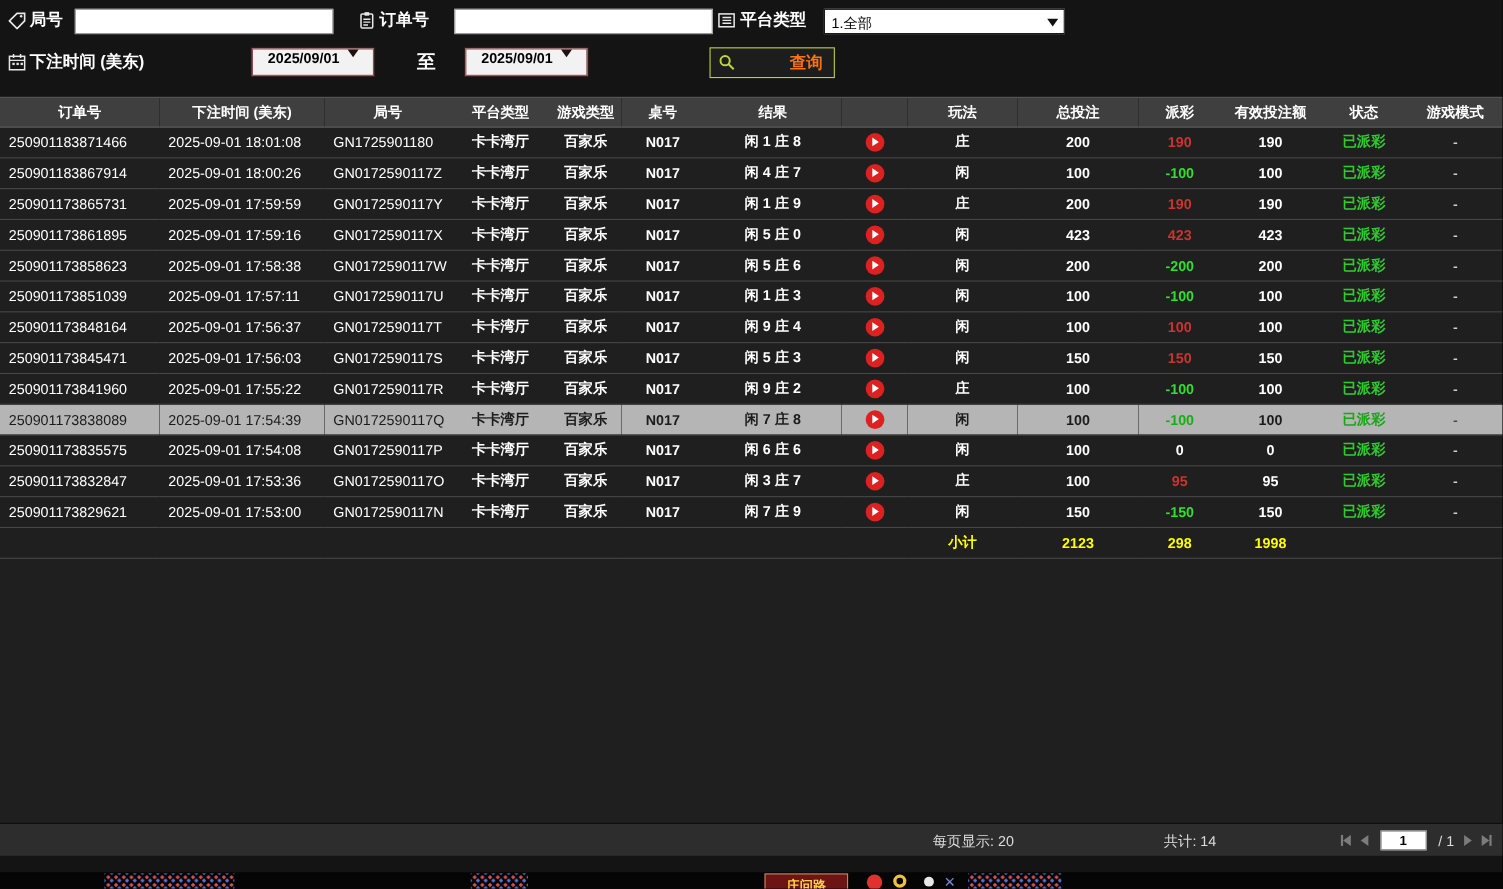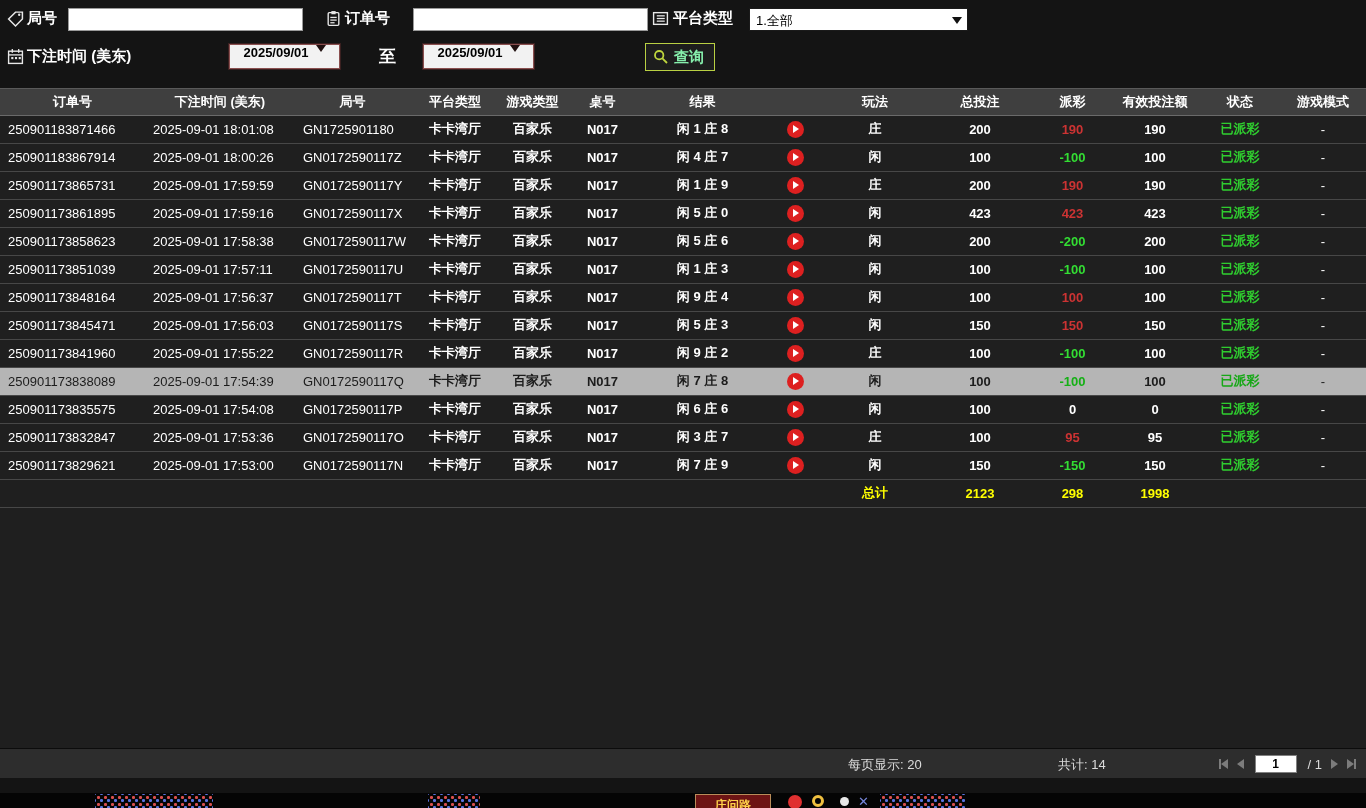--- a/index.html
+++ b/index.html
@@ -16,21 +16,21 @@
   .selectbox { position:absolute; height:23px; background:#fff; border:1px solid #1a1a1a; cursor:pointer; }
   .selectbox .sel-text { position:absolute; left:6px; top:3px; font-size:13px; color:#000; }
   .selectbox .sel-arrow { position:absolute; right:5px; top:8px; width:0; height:0;
       border-left:5px solid transparent; border-right:5px solid transparent; border-top:7px solid #111; }
   .datebtn { position:absolute; width:111px; height:25px; background:#f2f2f2; border:1px solid #8a4f4f;
       box-shadow:0 0 0 1px #3a2020; cursor:pointer; display:flex; align-items:flex-start; justify-content:center; gap:7px; }
   .datebtn .dtext { font-size:13px; font-weight:bold; color:#000; }
   .datebtn .darrow { width:0; height:0; border-left:5px solid transparent; border-right:5px solid transparent; border-top:7px solid #201010; }
   .querybtn { position:absolute; left:645px; top:43px; height:28px; padding:0 10px 0 7px; background:#1d1d1d;
       border:1px solid var(--query-border,#b9d043); display:flex; align-items:center; gap:5px; cursor:pointer; }
-  .querybtn .qtext { color:#86efac; font-weight:bold; font-size:15px; }
+  .querybtn .qtext { color:#f97316; font-weight:bold; font-size:15px;margin-left:44px; }
   .querybtn svg { width:16px; height:16px; display:block; }
 
   
   .table-wrap { position:absolute; top:88px; left:0; width:1366px; height:675px; background:#1f1f1f; border-top:1px solid #5a5a5a; }
   table { width:1366px; border-collapse:collapse; table-layout:fixed; }
   thead th { background:#3f3f3f; color:#fff; font-size:13px; font-weight:bold; height:26px;
       border-bottom:1px solid #6a6a6a; text-align:center; white-space:nowrap; overflow:hidden; }
   tbody td { color:#fff; font-size:13px; height:28px; border-bottom:1px solid #474747; text-align:center;
       white-space:nowrap; overflow:hidden; }
   tbody td.c0, tbody td.c1, tbody td.c2 { text-align:left; padding-left:8px; }
@@ -405,21 +405,21 @@
           </tr>
           <tr class="summary">
             <td class="c0"></td>
             <td class="c1"></td>
             <td class="c2"></td>
             <td class="c3"></td>
             <td class="c4"></td>
             <td class="c5"></td>
             <td class="c6"></td>
             <td class="c7"></td>
-            <td class="c8">总计</td>
+            <td class="c8">小计</td>
             <td class="c9">2123</td>
             <td class="c10">298</td>
             <td class="c11">1998</td>
             <td class="c12"></td>
             <td class="c13"></td>
           </tr>
         </tbody>
     </table>
   </div>
 

